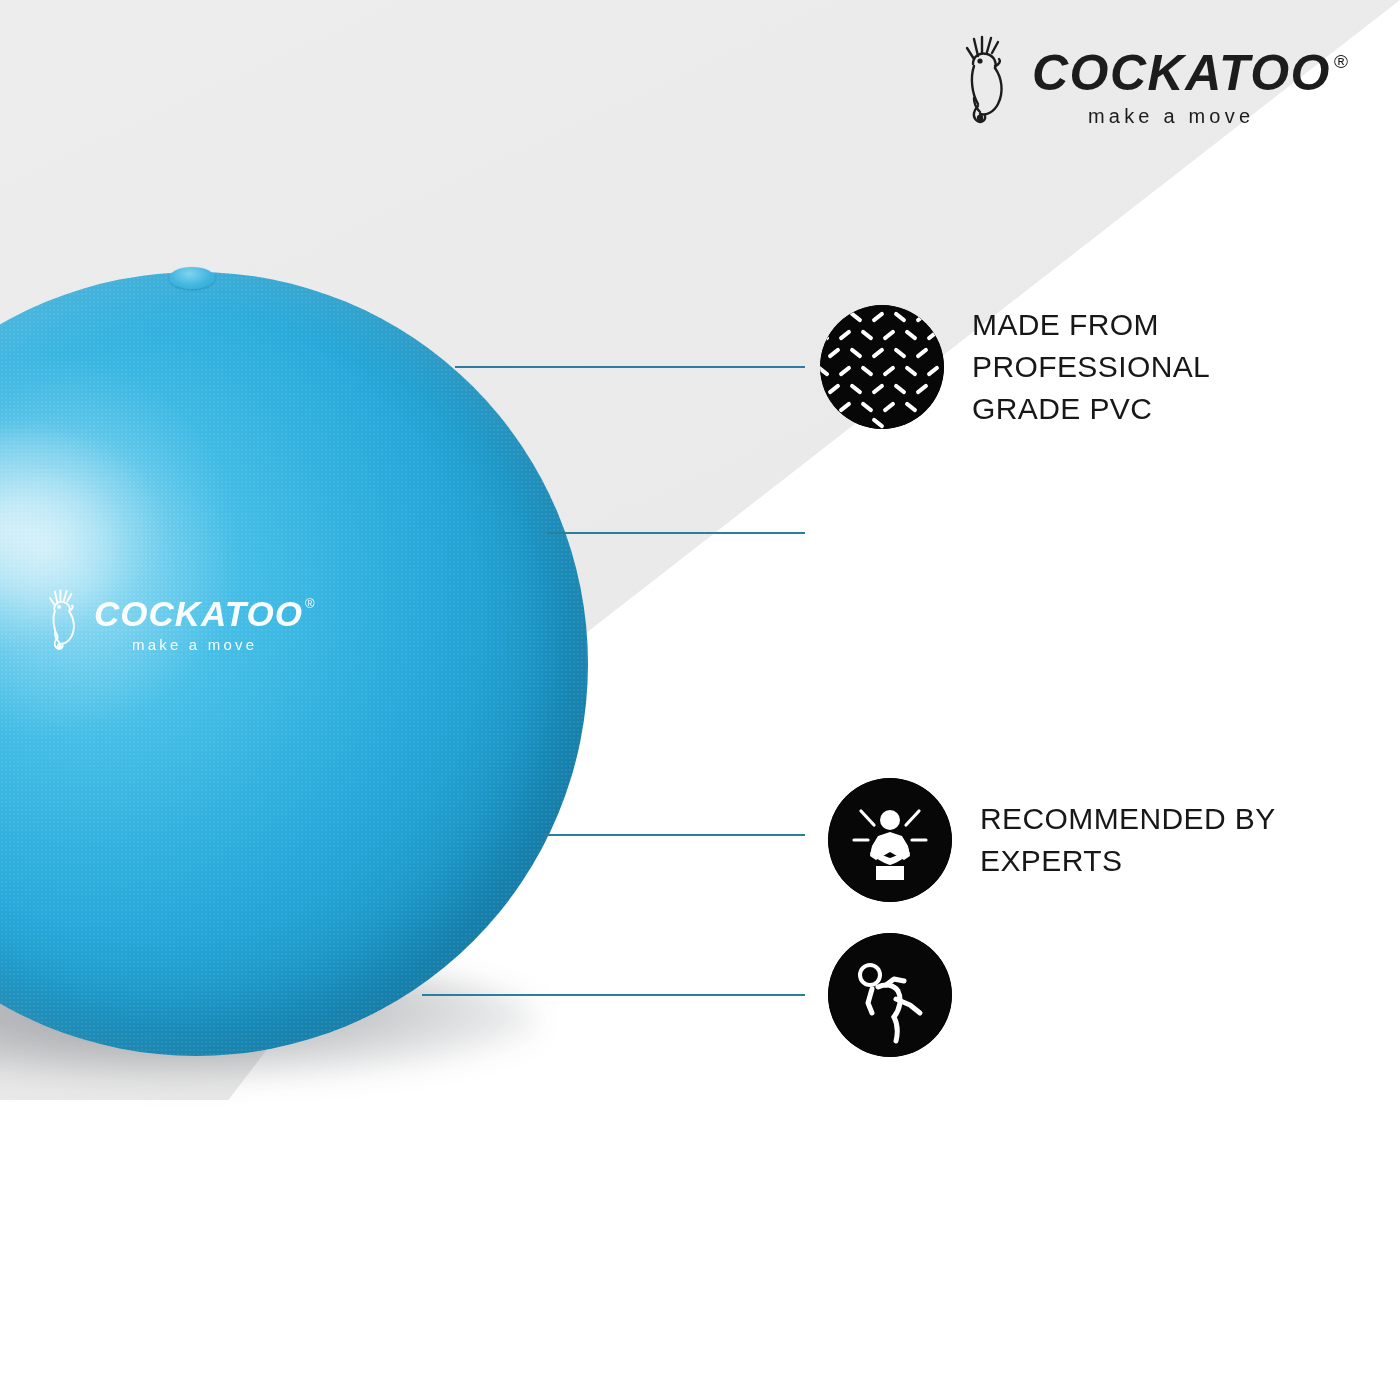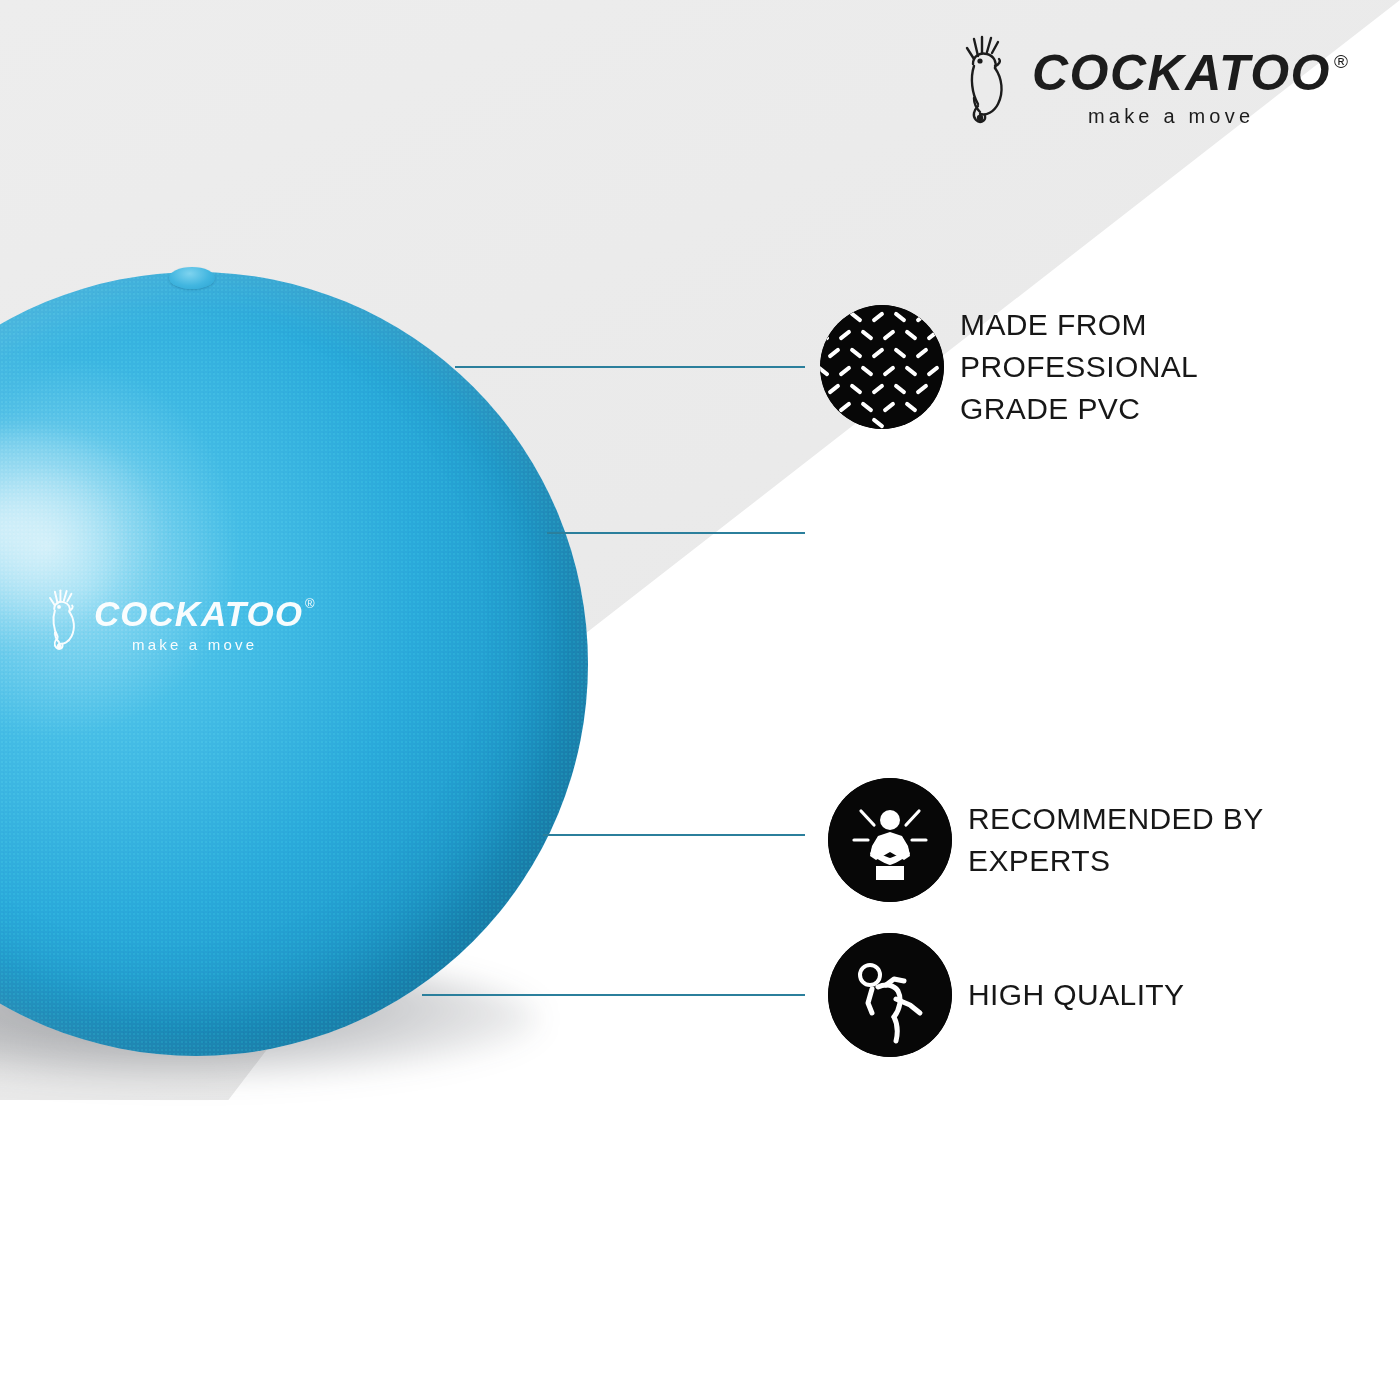--- a/index.html
+++ b/index.html
@@ -220,21 +220,21 @@
     position: absolute;
     height: 0;
     border-top: 2px solid #2b7f9c;
   }
 
   
   .feature {
     position: absolute;
     display: flex;
     align-items: center;
-    gap: 16px;
+    gap: 28px;
   }
   .feature-icon {
     width: 124px;
     height: 124px;
     flex: 0 0 auto;
     border-radius: 50%;
     background: #070707;
     display: block;
   }
   .feature-label {
@@ -418,16 +418,15 @@
 
         <path d="M58 52 L66 46 L76 48"></path>
 
         <path d="M68 66 L82 72 L92 80"></path>
 
         <path d="M44 56 L40 70 L44 80"></path>
 
         <path d="M66 84 C70 92 70 100 68 108"></path>
       </g>
     </svg>
-    <span class="feature-label">HIGH QUALITY</span>
   </div>
 
 </div>
 
 </body></html>

